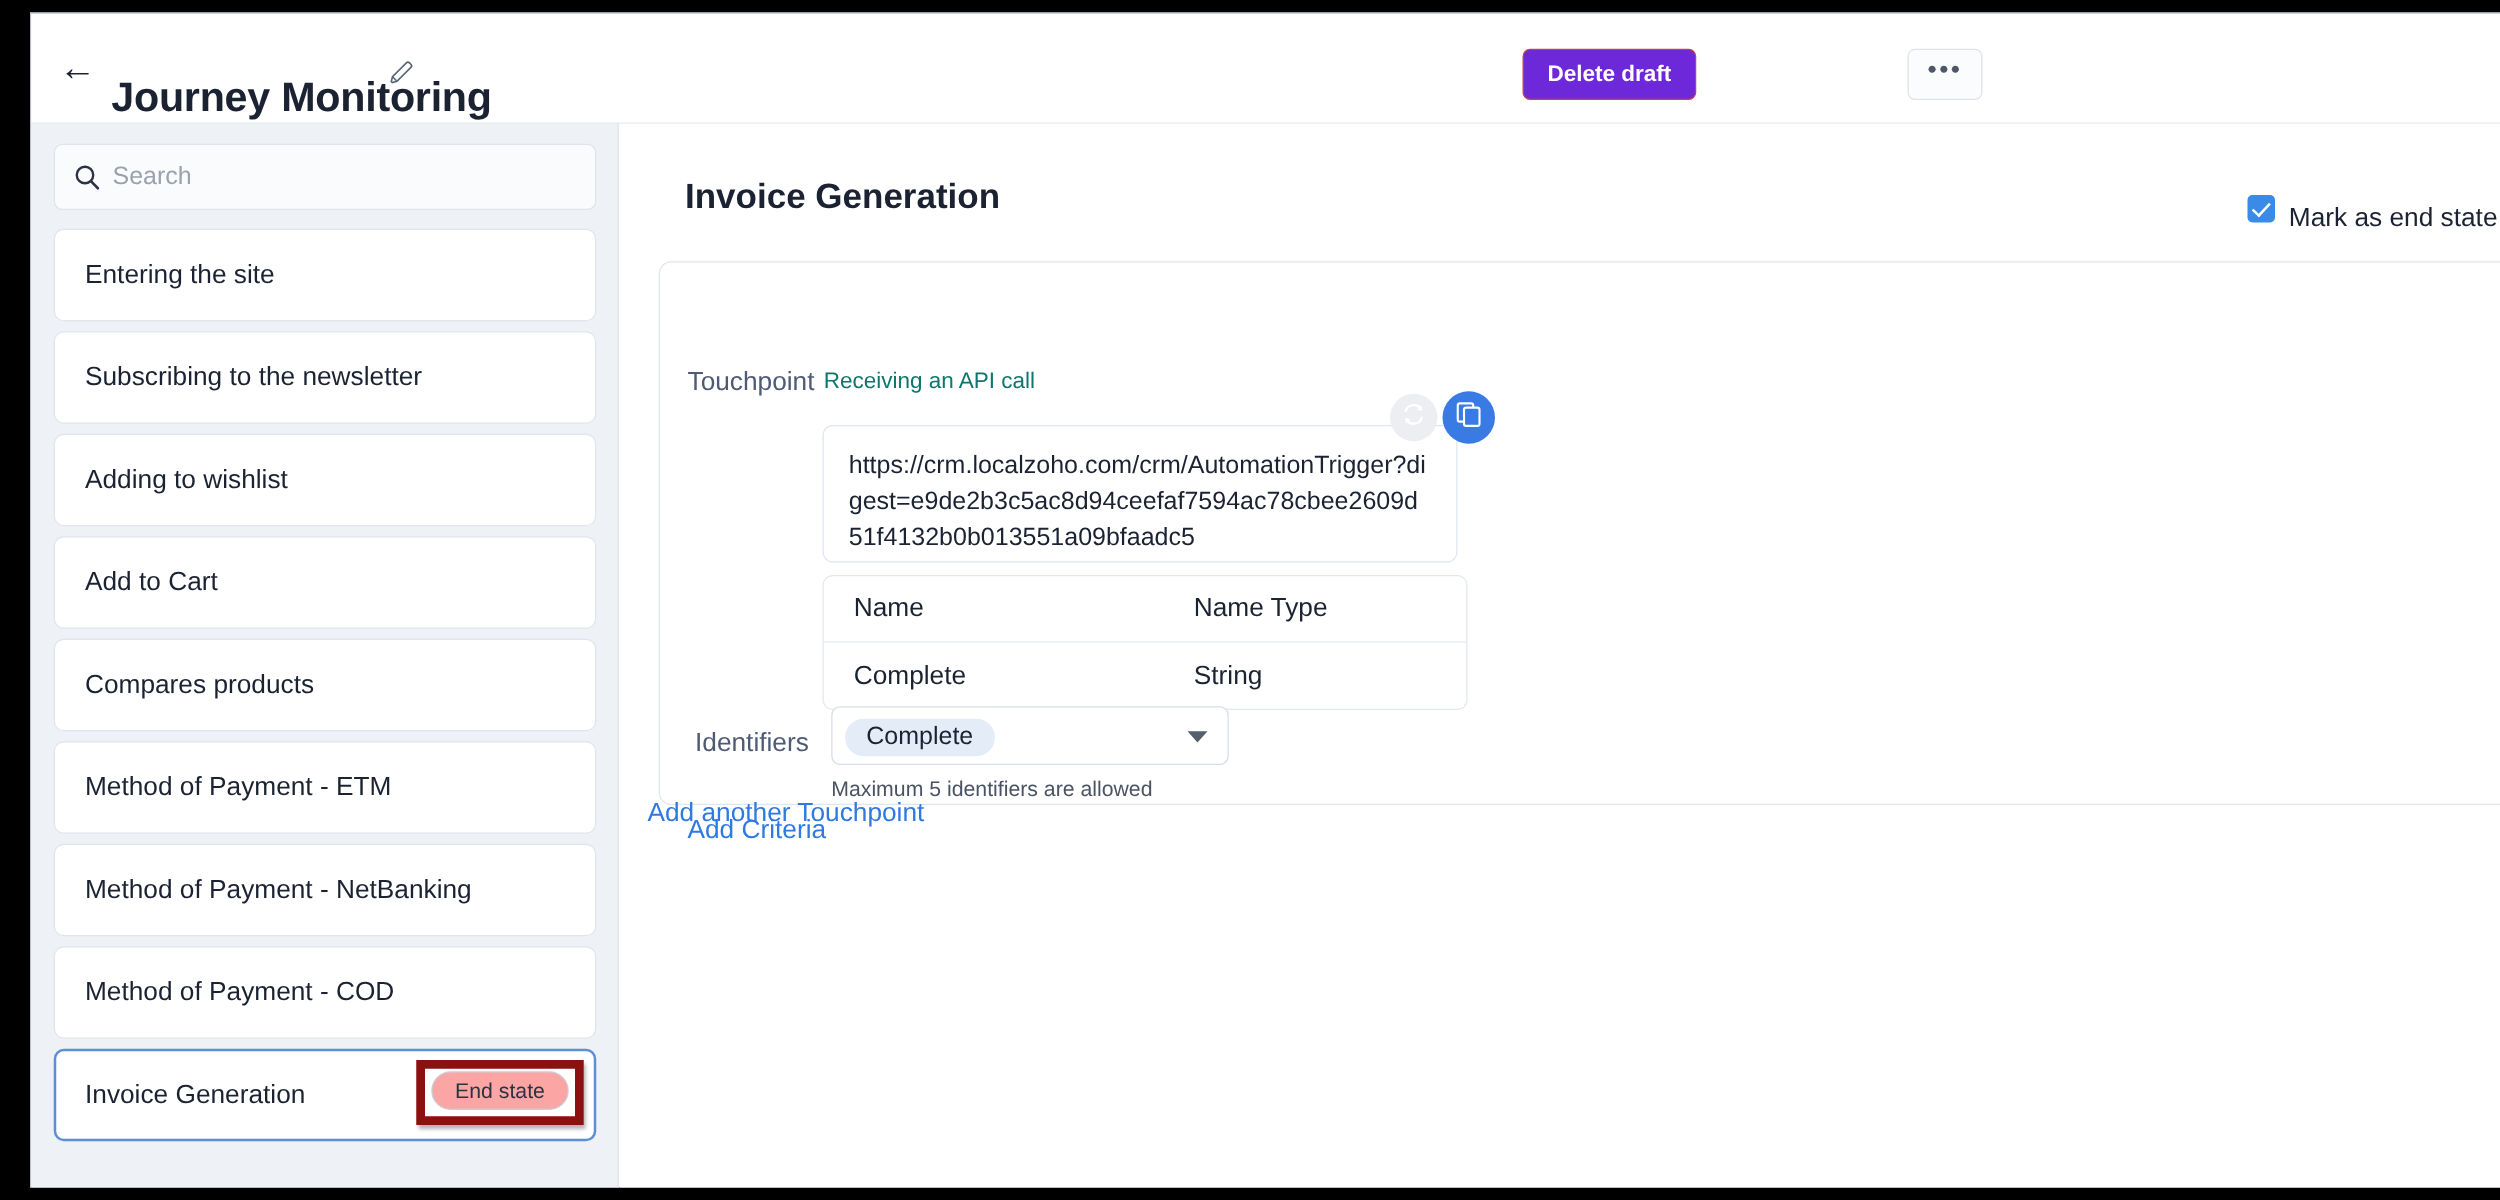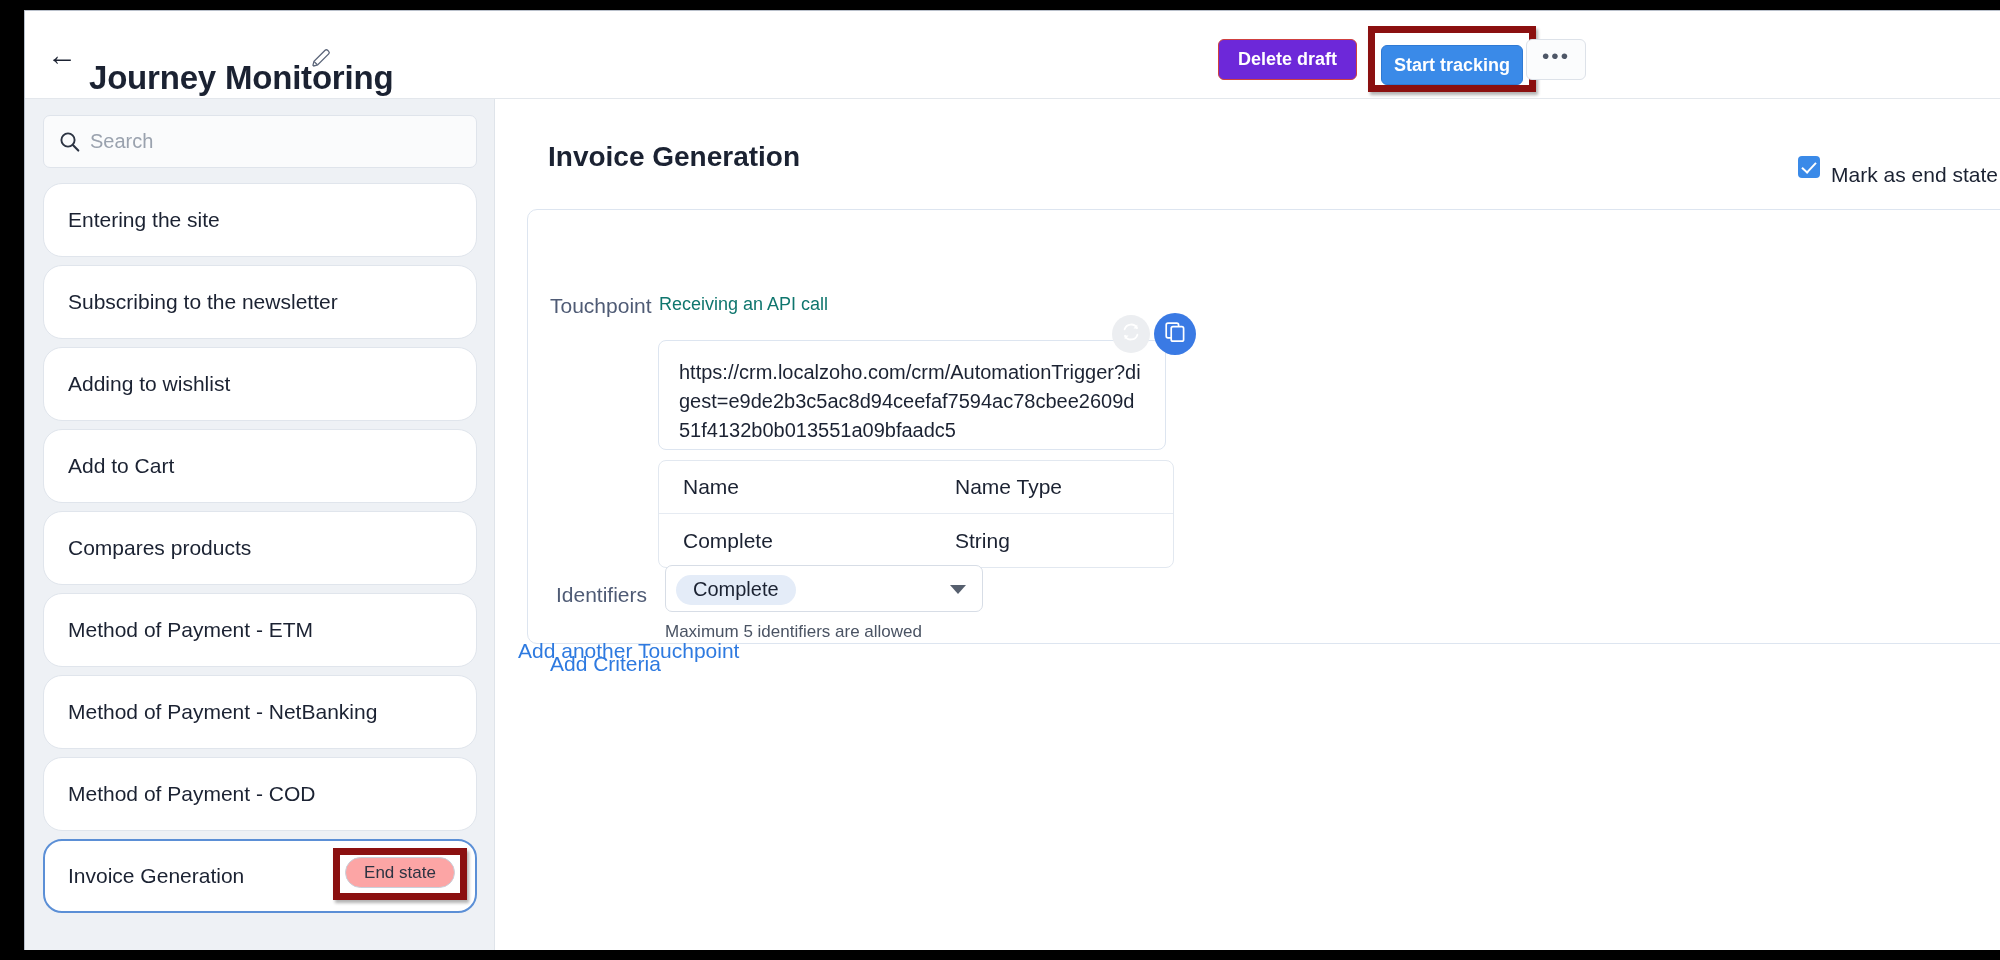--- a/index.html
+++ b/index.html
@@ -166,21 +166,21 @@
     color: #1b2232;
   }
   #search-input::placeholder { color: #9aa2ae; }
 
   .journey-item {
     position: relative;
     width: 434px;
     height: 74px;
     background: #ffffff;
     border: 1px solid #e0e5ec;
-    border-radius: 19px;
+    border-radius: 8px;
     margin-bottom: 8px;
     cursor: pointer;
   }
   .journey-item.selected {
     border: 2px solid #5b8fd6;
   }
   .journey-item .label {
     position: absolute;
     left: 24px;
     top: 50%;
@@ -424,23 +424,20 @@
 
       <div id="edit-pencil">
         <svg width="22" height="22" viewBox="0 0 22 22">
           <path d="M3 18.2 L4 14.4 L15.1 3.3 A1.8 1.8 0 0 1 17.6 3.3 L18.7 4.4 A1.8 1.8 0 0 1 18.7 6.9 L7.6 18 L3.8 19 Z" fill="none" stroke="#5a6478" stroke-width="1.3"></path>
           <path d="M4.2 14.6 L7.4 17.8" fill="none" stroke="#5a6478" stroke-width="1.3"></path>
         </svg>
       </div>
 
       <div id="btn-delete-draft">Delete draft</div>
 
-      <div id="start-tracking-wrap">
-        <div id="btn-start-tracking">Start tracking</div>
-      </div>
 
       <div id="btn-more">•••</div>
     </div>
 
     <div id="sidebar">
 
       <div id="search-box">
         <span id="search-icon">
           <svg width="24" height="24" viewBox="0 0 24 24">
             <circle cx="10" cy="10" r="6.6" fill="none" stroke="#2b3342" stroke-width="1.9"></circle>

